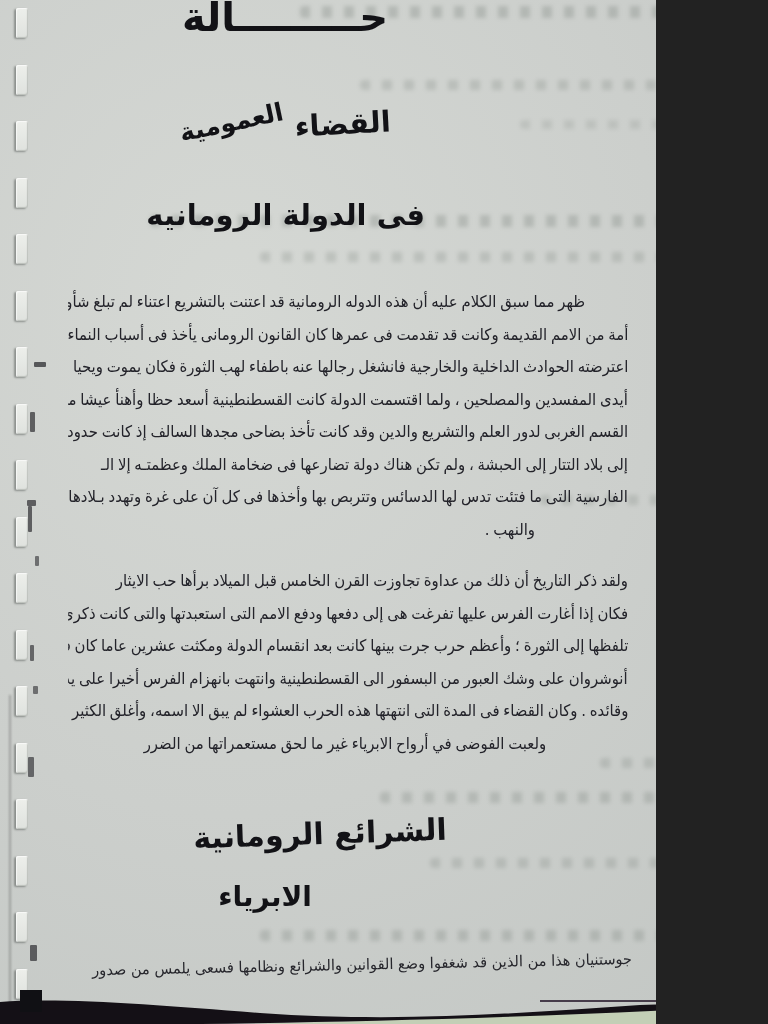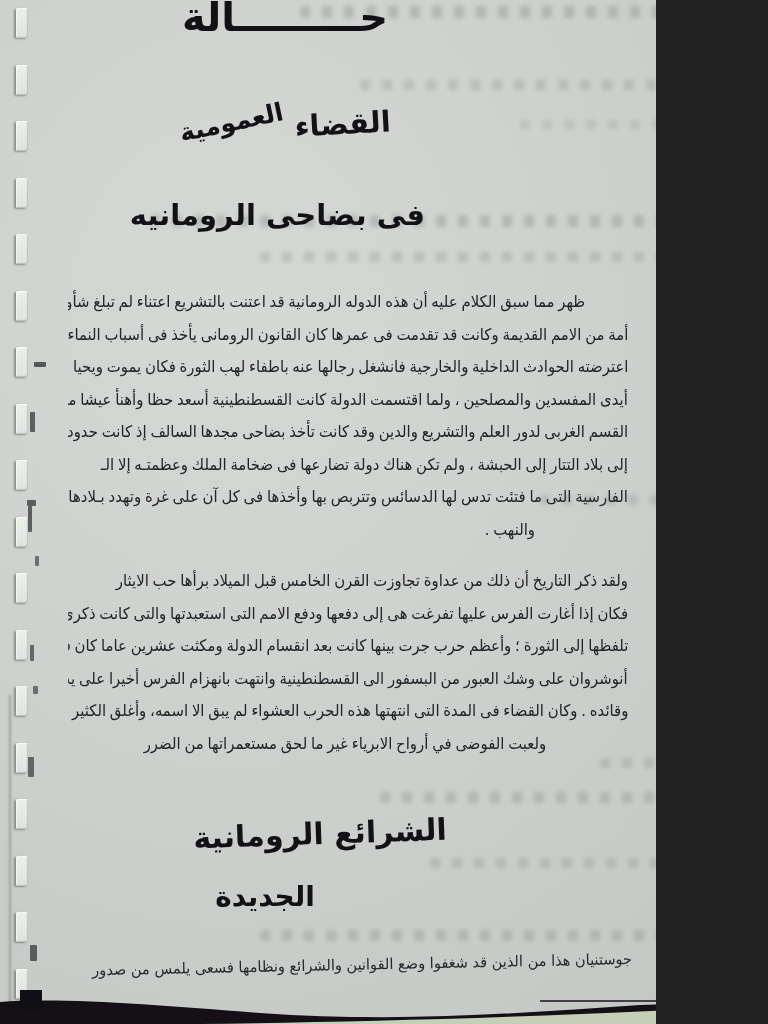--- a/index.html
+++ b/index.html
@@ -115,21 +115,21 @@
       <div class="crease" style="left: 9px; top: 695px; width: 2px; height: 315px;"></div>
     </div>
 
   <div class="abs ttl title-top">حـــــــــالة</div>
 
   <div class="abs ttl title-subject">
     <span class="w1">القضاء</span>
     <span class="w2">العمومية</span>
   </div>
 
-  <div class="abs ttl title-region">فى بضاحى الرومانيه</div>
+  <div class="abs ttl title-region">فى الدولة الرومانيه</div>
 
   <div class="para p1">
     <div class="line indent-sm">ظهر مما سبق الكلام عليه أن هذه الدوله الرومانية قد اعتنت بالتشريع اعتناء لم تبلغ شأوها فى</div>
     <div class="line">أمة من الامم القديمة وكانت قد تقدمت فى عمرها كان القانون الرومانى يأخذ فى أسباب النماء وما زال كذلك</div>
     <div class="line">اعترضته الحوادث الداخلية والخارجية فانشغل رجالها عنه باطفاء لهب الثورة فكان يموت ويحيا بين</div>
     <div class="line">أيدى المفسدين والمصلحين ، ولما اقتسمت الدولة كانت القسطنطينية أسعد حظا وأهنأ عيشا من روما</div>
     <div class="line">القسم الغربى لدور العلم والتشريع والدين وقد كانت تأخذ بضاحى مجدها السالف إذ كانت حدودها من الادنى</div>
     <div class="line">إلى بلاد التتار إلى الحبشة ، ولم تكن هناك دولة تضارعها فى ضخامة الملك وعظمتـه إلا الـ</div>
     <div class="line">الفارسية التى ما فتئت تدس لها الدسائس وتتربص بها وأخذها فى كل آن على غرة وتهدد بـلادها</div>
     <div class="line indent-last">والنهب .</div>
@@ -138,21 +138,21 @@
   <div class="para p2">
     <div class="line">ولقد ذكر التاريخ أن ذلك من عداوة تجاوزت القرن الخامس قبل الميلاد برأها حب الايثار</div>
     <div class="line">فكان إذا أغارت الفرس عليها تفرغت هى إلى دفعها ودفع الامم التى استعبدتها والتى كانت ذكرى الا</div>
     <div class="line">تلفظها إلى الثورة ؛ وأعظم حرب جرت بينها كانت بعد انقسام الدولة ومكثت عشرين عاما كان فيها</div>
     <div class="line">أنوشروان على وشك العبور من البسفور الى القسطنطينية وانتهت بانهزام الفرس أخيرا على يد جند</div>
     <div class="line">وقائده . وكان القضاء فى المدة التى انتهتها هذه الحرب العشواء لم يبق الا اسمه، وأغلق الكثير من</div>
     <div class="line indent-end">ولعبت الفوضى في أرواح الابرياء غير ما لحق مستعمراتها من الضرر</div>
   </div>
 
   <div class="abs ttl title-sharai">الشرائع الرومانية</div>
-  <div class="abs ttl title-jadida">الجديدة</div>
+  <div class="abs ttl title-jadida">الابرياء</div>
 
   <div class="footer-line">جوستنيان هذا من الذين قد شغفوا وضع القوانين والشرائع ونظامها فسعى يلمس من صدور</div>
 
   <svg class="bottom-svg" width="768" height="34" viewBox="0 0 768 34">
     <path d="M240,34 L768,34 L768,12 C600,24 400,31 240,34 Z" fill="#c3cfb6"></path>
     <path d="M0,34 L0,12 C60,7 160,15 260,23 C400,33 520,23 640,15 L768,11 L768,15 C560,27 360,32 200,34 Z" fill="#141016"></path>
     <rect x="20" y="0" width="22" height="22" fill="#101014"></rect>
     <rect x="540" y="10" width="228" height="2" fill="#463c4a"></rect>
   </svg>
 

